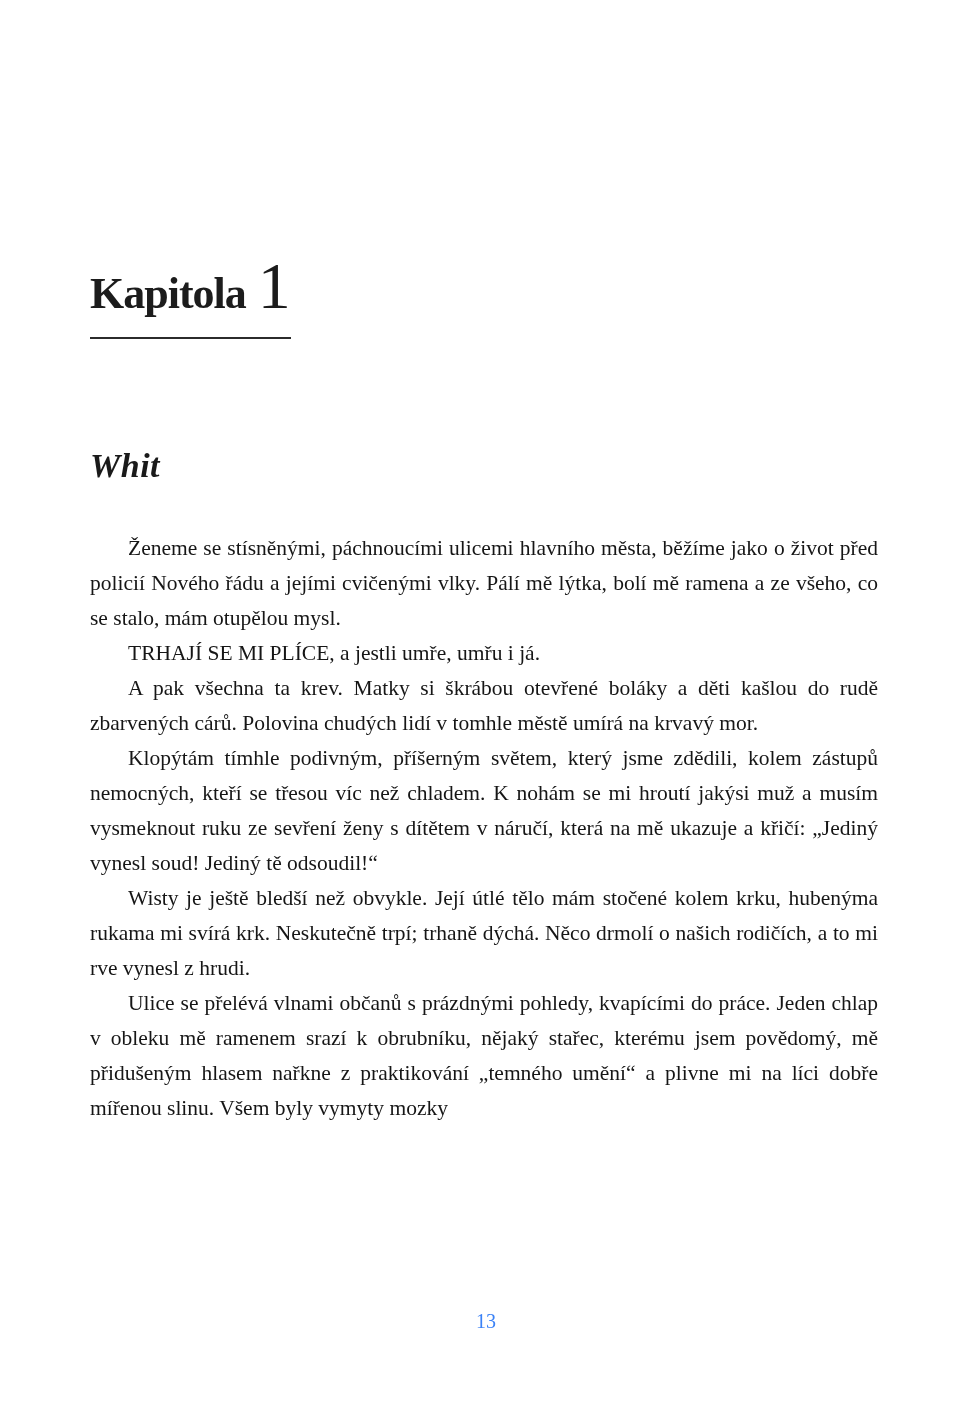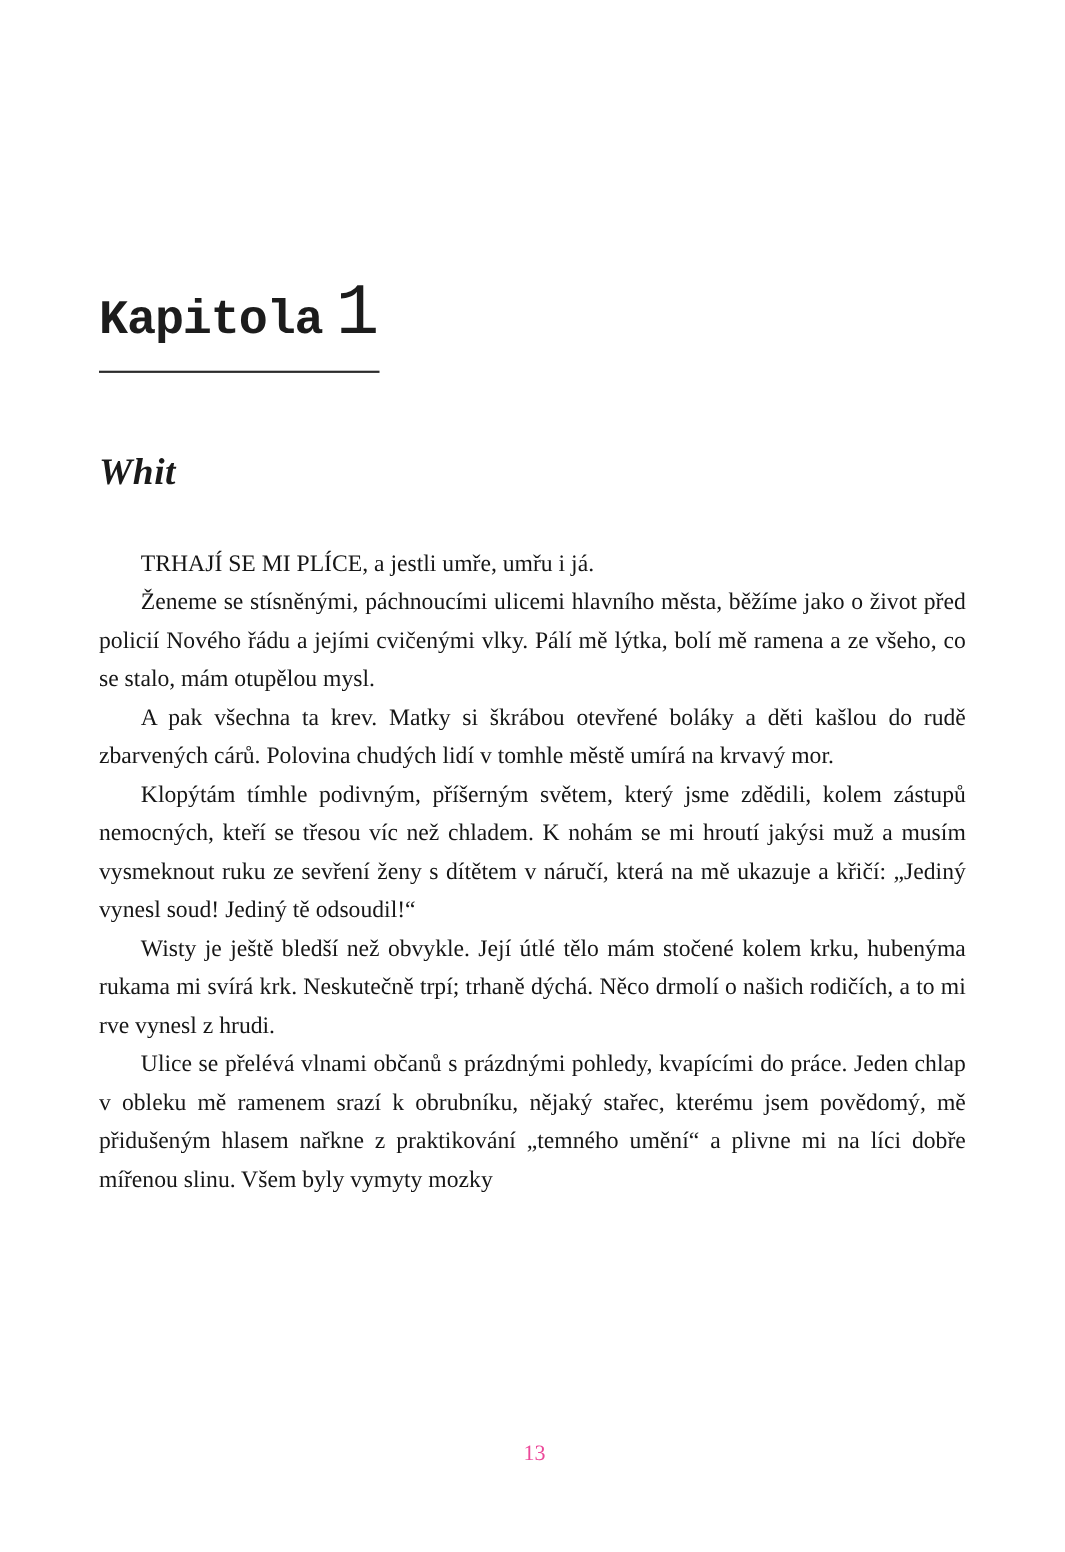--- a/index.html
+++ b/index.html
@@ -16,21 +16,21 @@
     font-family: "Liberation Serif", "DejaVu Serif", serif;
     padding: 253px 90px 0 90px;
     overflow: hidden;
   }
 
   
   .chapter-block {
     display: inline-block;
   }
   .chapter-title {
-    font-family: Liberation Mono, monospace;
+    font-family: Liberation Serif, serif;
     font-weight: 600;
     font-size: 44px;
     line-height: 1;
     color: #1c1c1c;
     letter-spacing: -1px;
     white-space: nowrap;
   }
   .chapter-num {
     font-size: 66px;
     font-weight: 500;
@@ -38,21 +38,21 @@
     letter-spacing: 0;
   }
   .chapter-rule {
     height: 2px;
     background: #2b2b2b;
     margin-top: 18px;
   }
 
   
   .section-heading {
-    margin-top: 72px;
+    margin-top: 108px;
     font-family: "Liberation Serif", "DejaVu Serif", serif;
     font-style: italic;
     font-weight: 700;
     font-size: 34px;
     letter-spacing: 0.5px;
     color: #1a1a1a;
   }
 
   
   .body-text {
@@ -69,42 +69,42 @@
   }
 
   
   .page-number {
     position: absolute;
     left: 0;
     right: 16px;
     top: 1310px;
     text-align: center;
     font-size: 20px;
-    color: #ec4899;
+    color: #3b82f6;
     font-family: "Liberation Serif", "DejaVu Serif", serif;
     padding-left: 20px;
   }
 </style>
 </head>
 <body>
 
 <div class="page">
 
   <div class="chapter-block">
     <div class="chapter-title">
       <span>Kapitola</span><span class="chapter-num">1</span>
     </div>
     <div class="chapter-rule"></div>
   </div>
 
   <h2 class="section-heading">Whit</h2>
 
   <div class="body-text">
+    <p>Ženeme se stísněnými, páchnoucími ulicemi hlavního města, běžíme jako o život před policií Nového řádu a jejími cvičenými vlky. Pálí mě lýtka, bolí mě ramena a ze všeho, co se stalo, mám otupělou mysl.</p>
     <p>TRHAJÍ SE MI PLÍCE, a jestli umře, umřu i já.</p>
-    <p>Ženeme se stísněnými, páchnoucími ulicemi hlavního města, běžíme jako o život před policií Nového řádu a jejími cvičenými vlky. Pálí mě lýtka, bolí mě ramena a ze všeho, co se stalo, mám otupělou mysl.</p>
     <p>A pak všechna ta krev. Matky si škrábou otevřené boláky a děti kašlou do rudě zbarvených cárů. Polovina chudých lidí v tomhle městě umírá na krvavý mor.</p>
     <p>Klopýtám tímhle podivným, příšerným světem, který jsme zdědili, kolem zástupů nemocných, kteří se třesou víc než chladem. K nohám se mi hroutí jakýsi muž a musím vysmeknout ruku ze sevření ženy s dítětem v náručí, která na mě ukazuje a křičí: „Jediný vynesl soud! Jediný tě odsoudil!“</p>
     <p>Wisty je ještě bledší než obvykle. Její útlé tělo mám stočené kolem krku, hubenýma rukama mi svírá krk. Neskutečně trpí; trhaně dýchá. Něco drmolí o našich rodičích, a to mi rve vynesl z hrudi.</p>
     <p>Ulice se přelévá vlnami občanů s prázdnými pohledy, kvapícími do práce. Jeden chlap v obleku mě ramenem srazí k obrubníku, nějaký stařec, kterému jsem povědomý, mě přidušeným hlasem nařkne z praktikování „temného umění“ a plivne mi na líci dobře mířenou slinu. Všem byly vymyty mozky</p>
   </div>
 
   <div class="page-number">13</div>
 
 </div>
 

